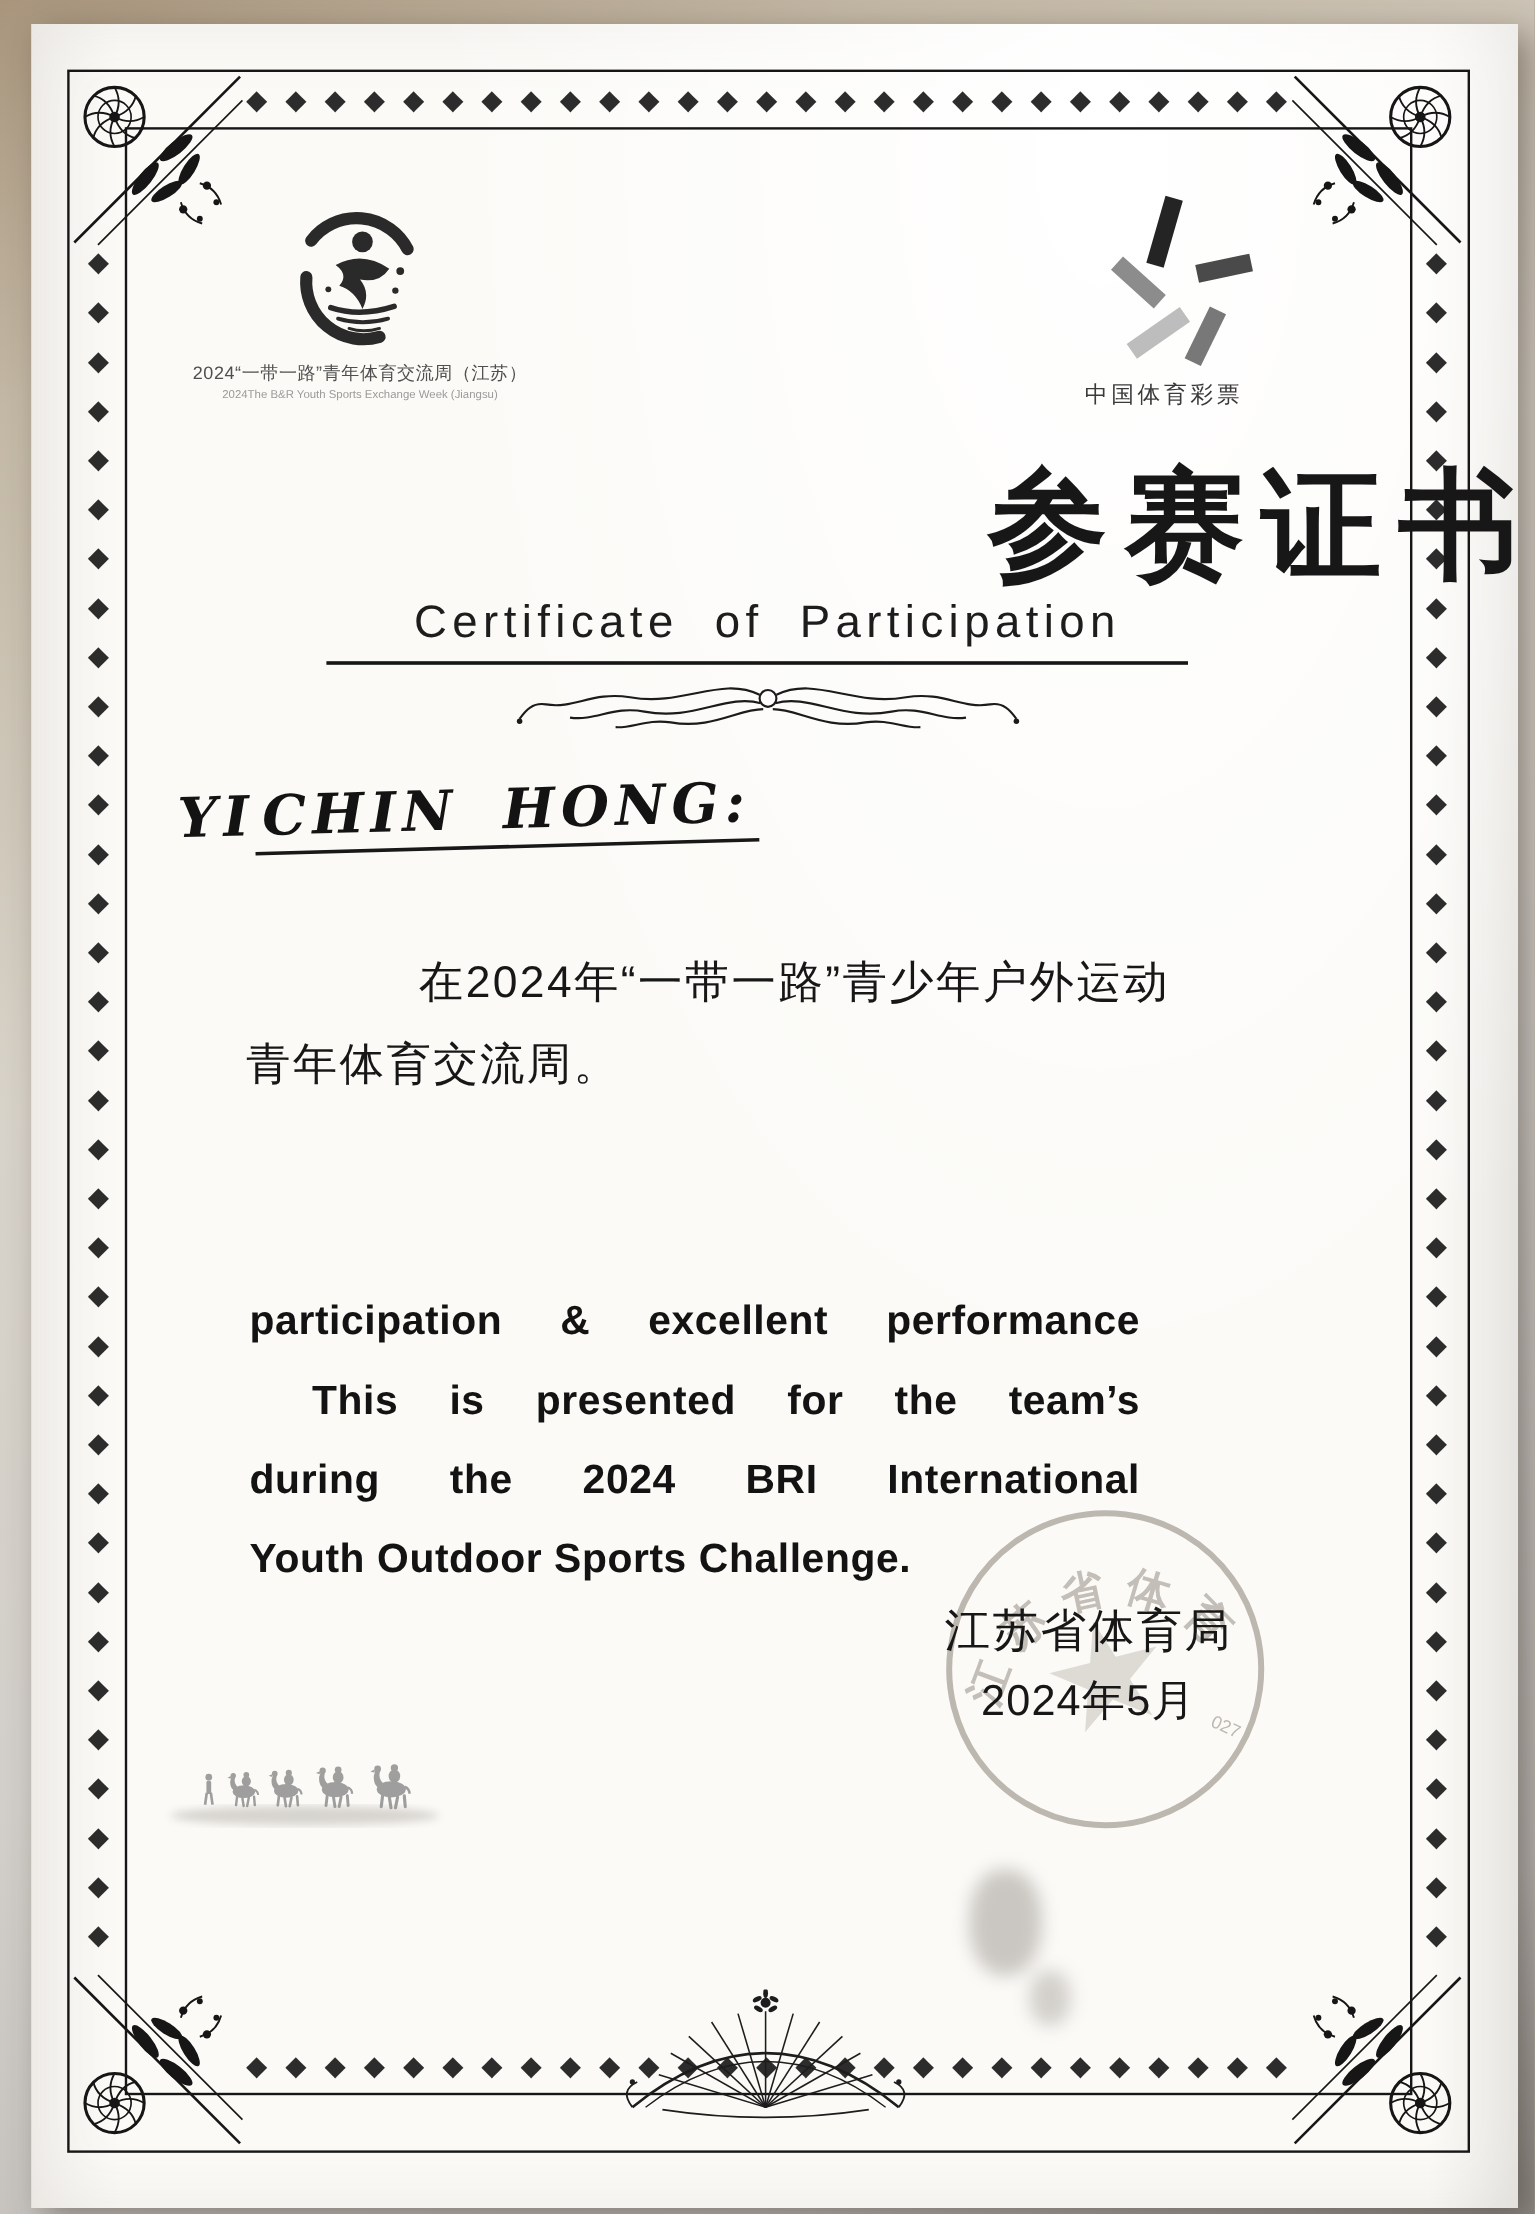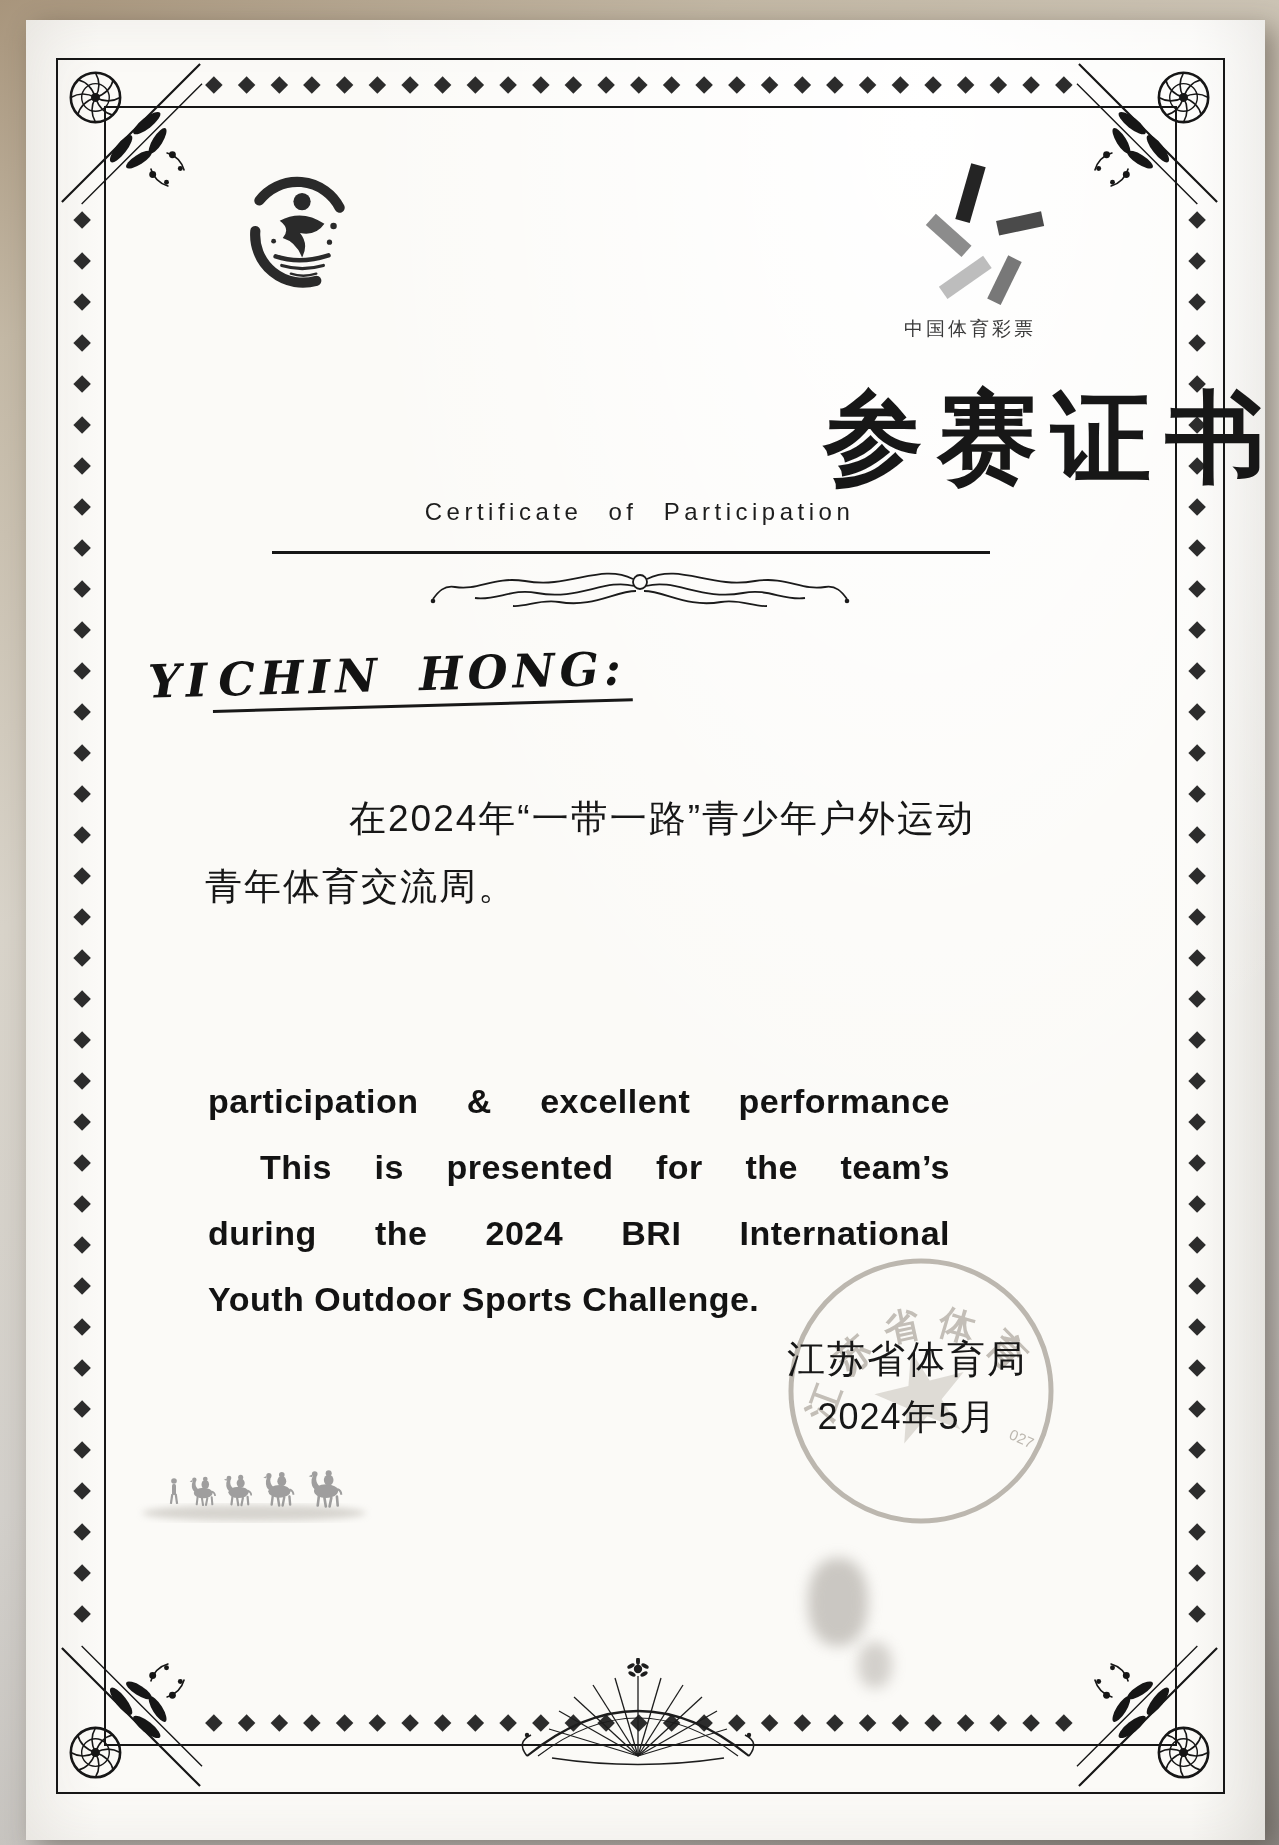--- a/index.html
+++ b/index.html
@@ -31,21 +31,21 @@
   .event-caption .cn{font-size:15px;color:#4f4f4f;letter-spacing:.5px;}
   .event-caption .en{font-size:9.5px;color:#9a9a9a;margin-top:3px;}
   .lottery-logo{position:absolute;left:885px;top:148px;}
   .lottery-caption{position:absolute;left:865px;top:316px;width:210px;text-align:center;
                    font-size:19px;color:#3a3a3a;letter-spacing:3px;}
   
   .title-cn{position:absolute;left:0;width:1279px;top:372px;text-align:right;
             font-size:100px;font-weight:900;letter-spacing:14px;color:#171717;
             font-family:"DejaVu Sans",sans-serif;}
   .title-en{position:absolute;left:0;width:1279px;top:498px;text-align:center;
-            font-size:24px;font-weight:500;letter-spacing:4.5px;word-spacing:15px;color:#1d1d1d;}
+            font-size:38px;font-weight:500;letter-spacing:4.5px;word-spacing:15px;color:#1d1d1d;}
   .divider{position:absolute;left:272px;top:551px;width:718px;height:3px;background:#161616;}
   .flourish{position:absolute;left:425px;top:556px;}
   
   .recipient{position:absolute;left:148px;top:648px;font-family:"DejaVu Serif",serif;
              font-style:italic;font-weight:600;font-size:46px;color:#131313;
              letter-spacing:5px;word-spacing:16px;transform:rotate(-1.6deg);}
   .recipient .u{border-bottom:3.5px solid #181818;padding:0 6px 3px 6px;}
   
   .cn-par{position:absolute;left:205px;width:770px;color:#171717;font-size:37px;
           letter-spacing:2px;line-height:68px;font-weight:500;}
@@ -159,20 +159,24 @@
       <path d="M55,104 Q67,108 80,104" stroke-width="2.4"></path>
     </g>
     <g fill="#2a2a2a">
       <circle cx="66" cy="33" r="8.5"></circle>
       <path d="M44,52 Q66,40 88,55 Q80,67 64,64 Q73,75 66,88 Q60,73 47,69 Q55,60 44,52 Z"></path>
       <circle cx="97" cy="57" r="3.2"></circle>
         <circle cx="93" cy="73" r="2.6"></circle>
         <circle cx="38" cy="72" r="2.4"></circle>
     </g>
   </svg>
+  <div class="event-caption">
+    <div class="cn">2024“一带一路”青年体育交流周（江苏）</div>
+    <div class="en">2024The B&amp;R Youth Sports Exchange Week (Jiangsu)</div>
+  </div>
 
   <svg class="lottery-logo" width="175" height="160" viewBox="0 0 175 160">
     <rect x="78" y="16" width="15" height="58" fill="#242424" transform="rotate(16 85 45)"></rect>
     <rect x="112" y="68" width="46" height="15" fill="#4a4a4a" transform="rotate(-12 135 75)"></rect>
     <rect x="40" y="80" width="48" height="15" fill="#8c8c8c" transform="rotate(42 64 87)"></rect>
     <rect x="53" y="122" width="54" height="15" fill="#bdbdbd" transform="rotate(-35 80 129)"></rect>
     <rect x="112" y="108" width="15" height="48" fill="#787878" transform="rotate(26 119 132)"></rect>
   </svg>
   <div class="lottery-caption">中国体育彩票</div>
 

